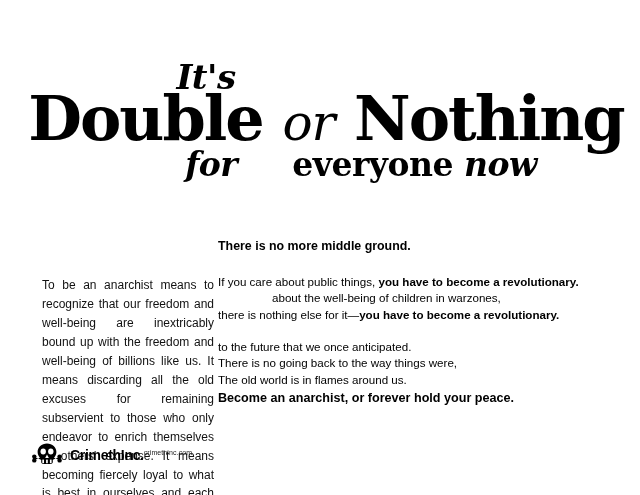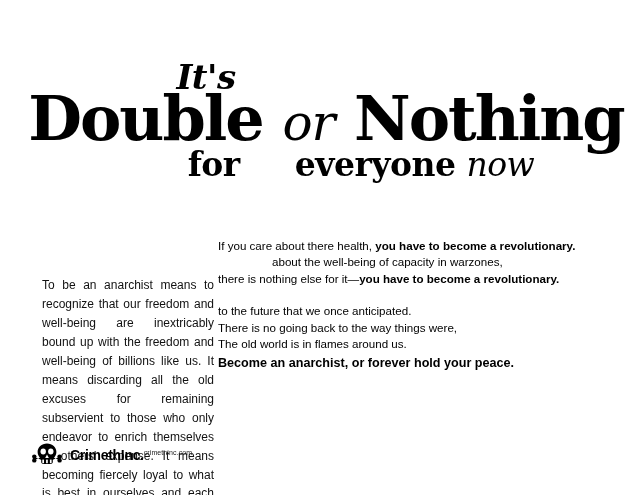--- a/index.html
+++ b/index.html
@@ -54,30 +54,31 @@
     letter-spacing: -1px;
   }
   .headline .line3 {
     font-size: 33px;
     font-weight: 700;
     letter-spacing: -0.5px;
     margin-top: -2px;
     margin-left: 70px;
   }
   .headline .line3 .it-for {
+    font-style: italic;
     font-weight: 700;
   }
   .headline .line3 .rom {
     font-style: normal;
     font-weight: 700;
     margin-left: 44px;
   }
   .headline .line3 .it-now {
     font-style: italic;
-    font-weight: 400;
+    font-weight: 700;
   }
 
   
   .left-col {
     position: absolute;
     left: 42px;
     top: 276px;
     width: 172px;
     font-family: Liberation Sans, sans-serif;
     font-size: 12px;
@@ -181,23 +182,24 @@
         </g>
       </svg>
     </div>
     <div class="logo-text">
       <div class="logo-name">CrimethInc.</div>
       <div class="logo-url">crimethinc.com</div>
     </div>
   </div>
 
   <div class="right-col">
-
-    <div class="rc-line"><span>If you care about there health, </span><b>you have to become a revolutionary.</b></div>
-    <div class="rc-line indent-2"><span>about the well-being of capacity in warzones,</span></div>
+    <div class="rc-head">There is no more middle ground.</div>
+
+    <div class="rc-line"><span>If you care about public things, </span><b>you have to become a revolutionary.</b></div>
+    <div class="rc-line indent-2"><span>about the well-being of children in warzones,</span></div>
     <div class="rc-line"><span>there is nothing else for it—</span><b>you have to become a revolutionary.</b></div>
 
     <div class="gap"></div>
 
     <div class="rc-line">to the future that we once anticipated.</div>
     <div class="rc-line">There is no going back to the way things were,</div>
     <div class="rc-line">The old world is in flames around us.</div>
 
     <div class="rc-final">Become an anarchist, or forever hold your peace.</div>
   </div>

